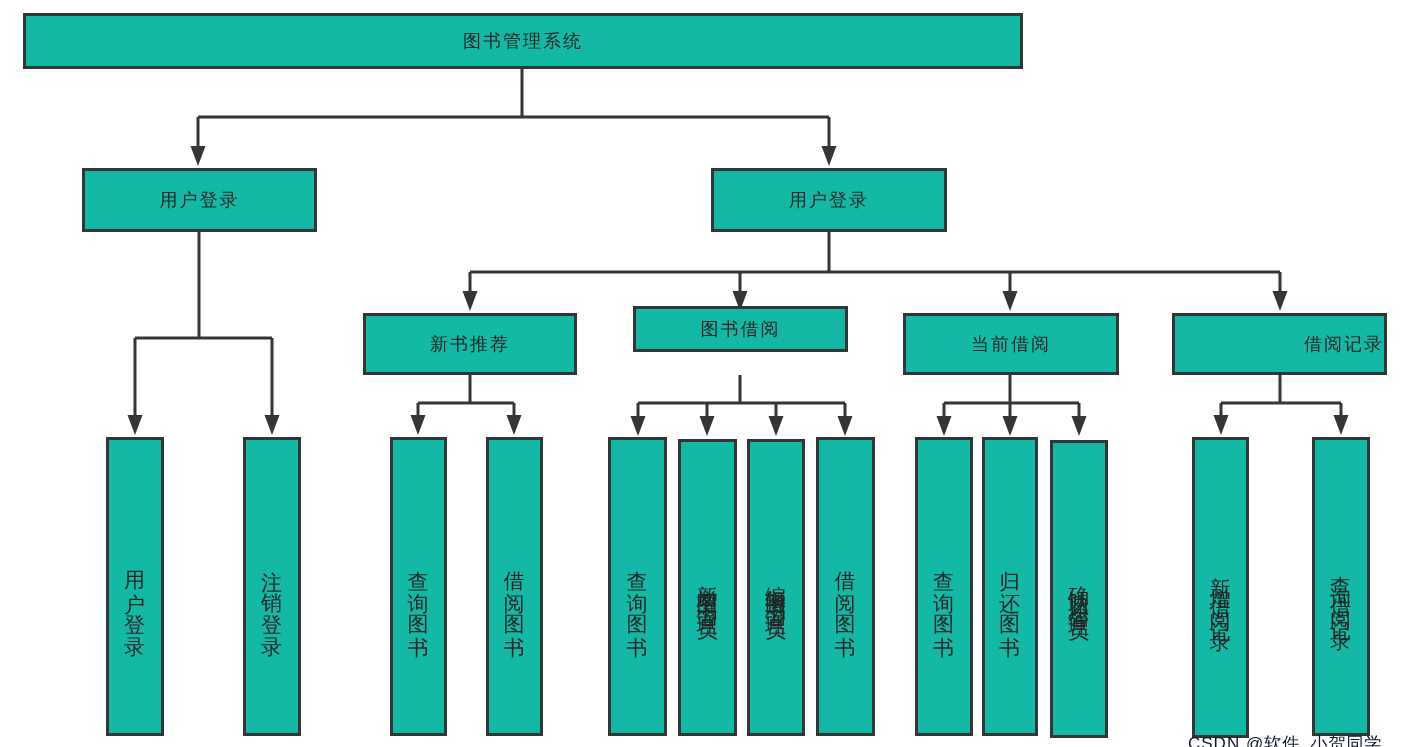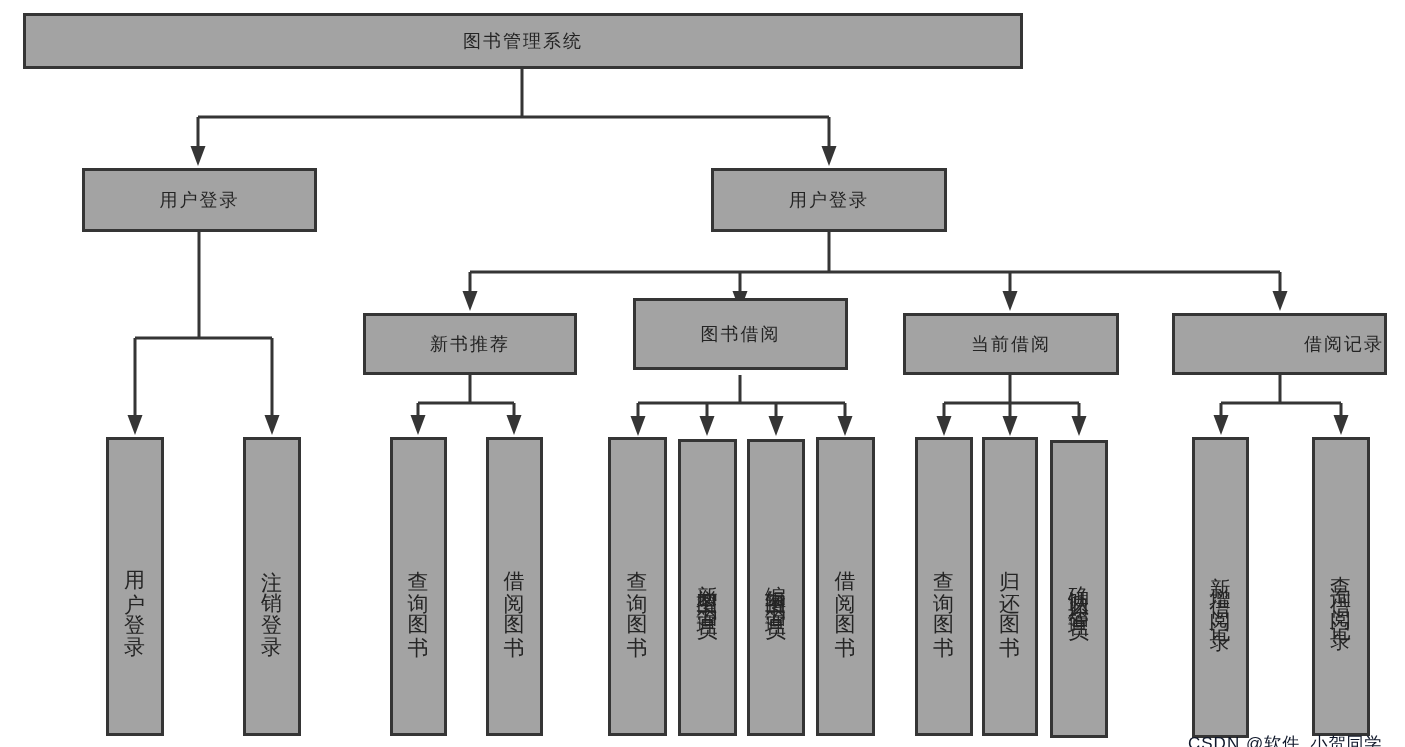--- a/index.html
+++ b/index.html
@@ -8,21 +8,21 @@
     width:1405px; height:747px;
     background:#ffffff;
     font-family:"Liberation Sans","DejaVu Sans",sans-serif;
     color:#242424;
     overflow:hidden;
   }
   .connectors { position:absolute; left:0; top:0; width:1405px; height:747px; }
   .node {
     position:absolute;
     box-sizing:border-box;
-    background:#a3a3a3;
+    background:#14b8a6;
     border:3px solid #353535;
     display:flex;
     align-items:center;
     justify-content:center;
   }
   .hbox { font-size:18px; letter-spacing:2px; }
   .vbox span {
     writing-mode:vertical-rl;
     text-orientation:mixed;
     font-size:21px;
@@ -31,21 +31,21 @@
   }
   .ls4 span { letter-spacing:22px; margin-bottom:-22px; }
   .ls6 span { letter-spacing:11px; margin-bottom:-11px; }
   .ls9 span { letter-spacing:5px;  margin-bottom:-5px; }
 
   
   .b-root     { left:23px;  top:13px;  width:1000px; height:56px; }
   .b-login    { left:82px;  top:168px; width:235px;  height:64px; }
   .b-mgmt     { left:711px; top:168px; width:236px;  height:64px; }
   .b-newrec   { left:363px; top:313px; width:214px;  height:62px; }
-  .b-borrow   { left:633px; top:298px; width:215px;  height:72px;justify-content:center; }
+  .b-borrow   { left:633px; top:306px; width:215px;  height:46px;justify-content:center; }
   .b-current  { left:903px; top:313px; width:216px;  height:62px; }
   .b-records  { left:1172px;top:313px; width:215px;  height:62px;justify-content:flex-end; }
 
   .v-userlogin{ left:106px; top:437px; width:58px; height:299px; }
   .v-logout   { left:243px; top:437px; width:58px; height:299px; }
   .v-nr-query { left:390px; top:437px; width:57px; height:299px; }
   .v-nr-borrow{ left:486px; top:437px; width:57px; height:299px; }
   .v-bb-query { left:608px; top:437px; width:59px; height:299px; }
   .v-bb-add   { left:678px; top:439px; width:59px; height:297px; }
   .v-bb-edit  { left:747px; top:439px; width:58px; height:297px; }

